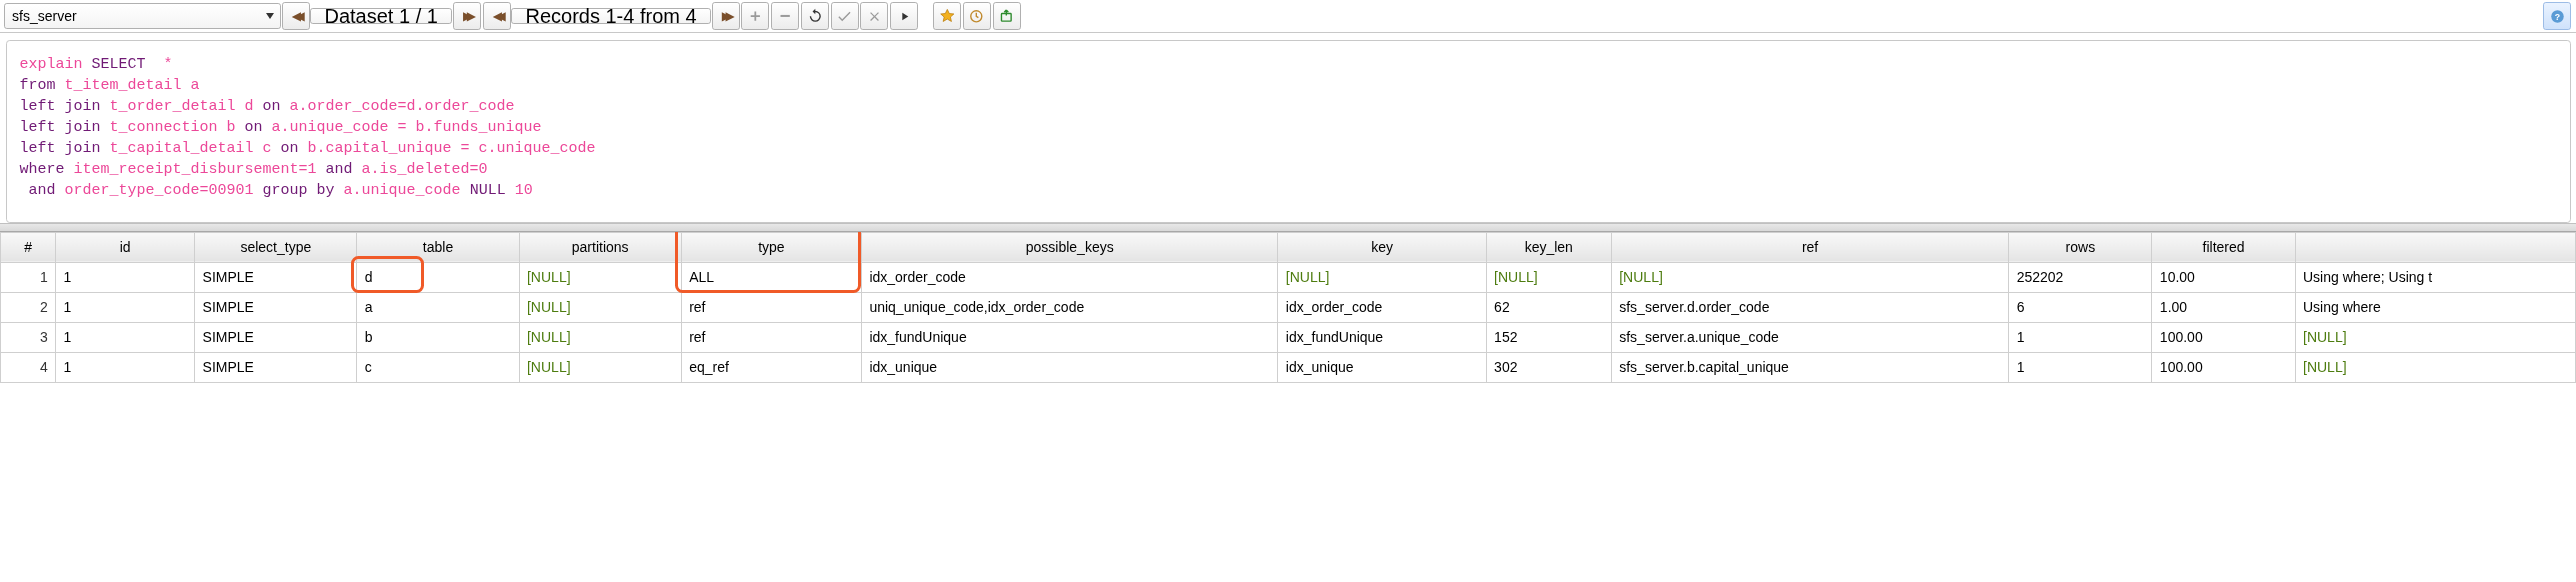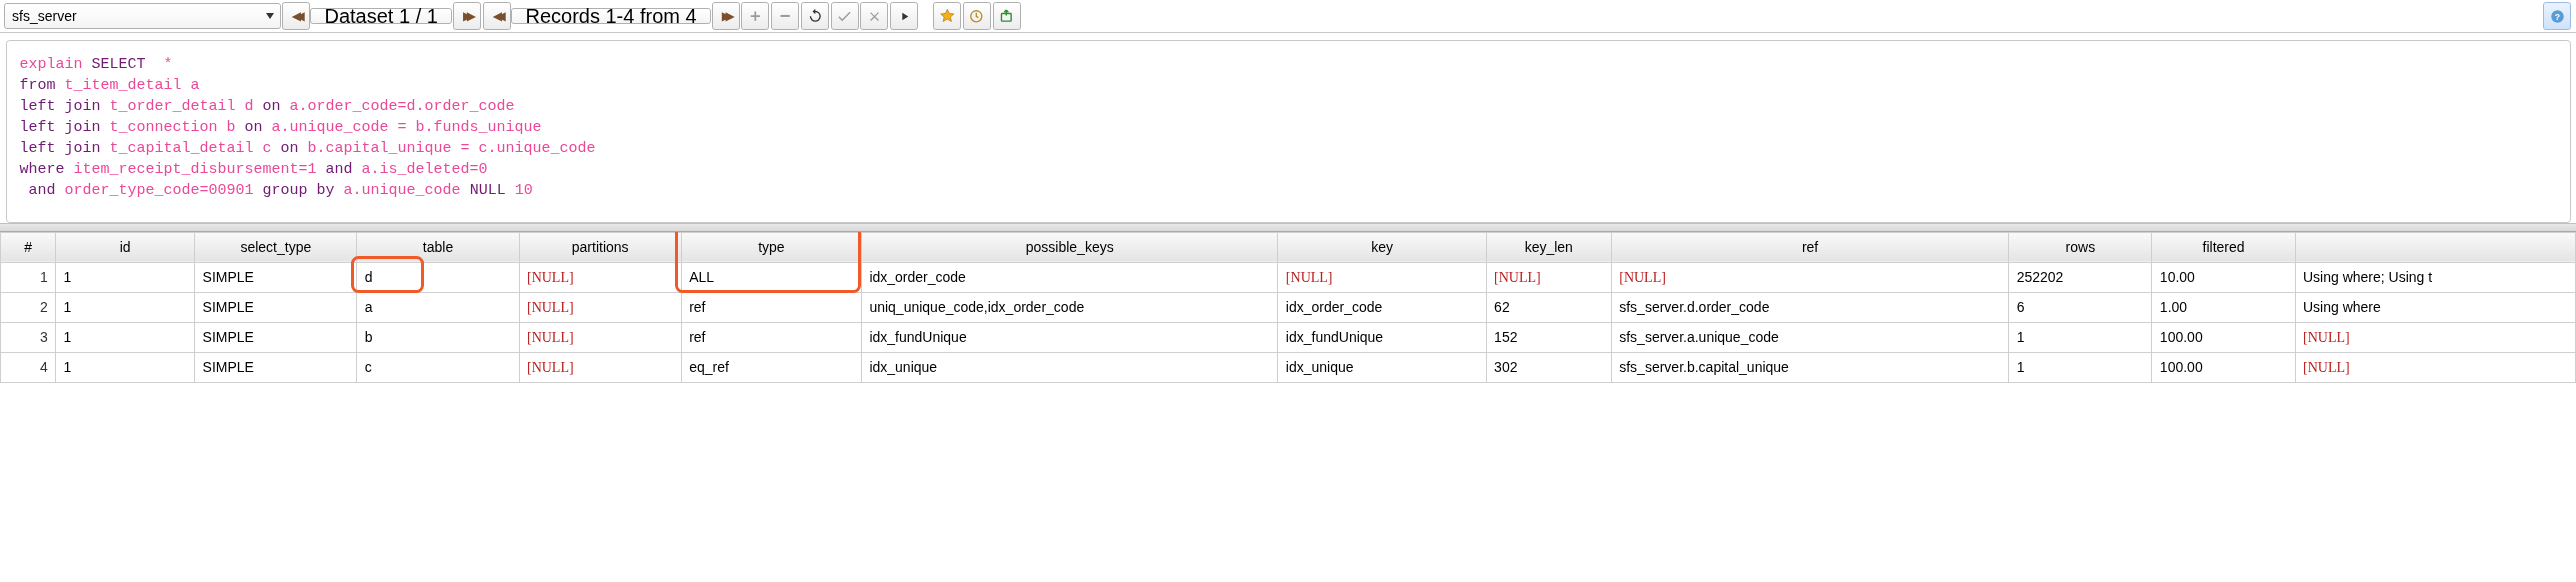--- a/index.html
+++ b/index.html
@@ -109,21 +109,21 @@
     text-align: left;
     white-space: nowrap;
     overflow: hidden;
   }
   .grid th {
     background: linear-gradient(#f9f9f9,#e4e4e4);
     font-weight: normal;
     text-align: center;
   }
   .grid .num-col { text-align:right; color:#333; }
-  .nullval { color:#b91c1c;font-family:Liberation Serif, serif; }
+  .nullval { color:#4d7c0f; }
   
   .hl {
     position:absolute;
     border:3.7px solid #f05a28;
     border-radius:7.4px;
     pointer-events:none;
   }
 </style>
 </head>
 <body>

